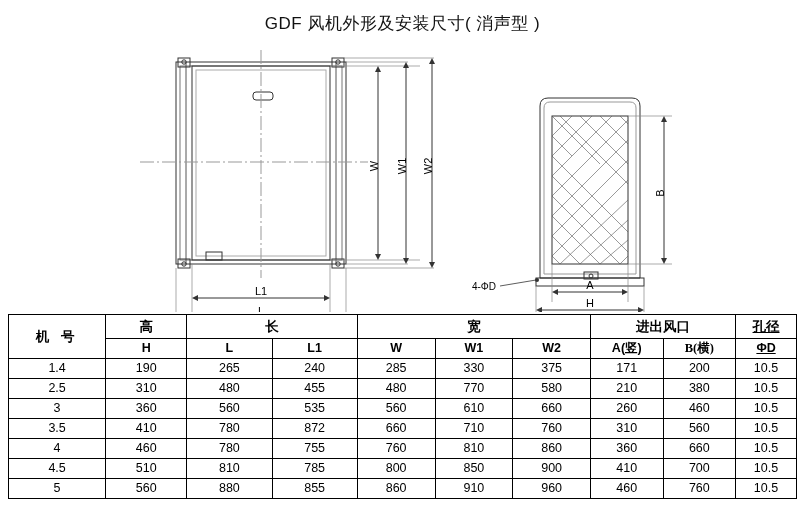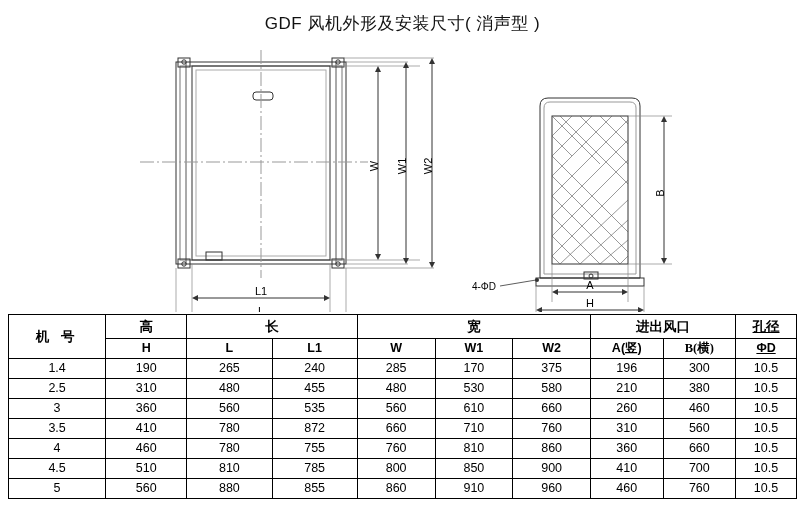--- a/index.html
+++ b/index.html
@@ -258,33 +258,33 @@
           <th class="col-d">ΦD</th>
         </tr>
       </thead>
       <tbody>
         <tr>
           <td>1.4</td>
           <td>190</td>
           <td>265</td>
           <td>240</td>
           <td>285</td>
-          <td>170</td>
+          <td>330</td>
           <td>375</td>
-          <td>196</td>
-          <td>300</td>
+          <td>171</td>
+          <td>200</td>
           <td>10.5</td>
         </tr>
         <tr>
           <td>2.5</td>
           <td>310</td>
           <td>480</td>
           <td>455</td>
           <td>480</td>
-          <td>530</td>
+          <td>770</td>
           <td>580</td>
           <td>210</td>
           <td>380</td>
           <td>10.5</td>
         </tr>
         <tr>
           <td>3</td>
           <td>360</td>
           <td>560</td>
           <td>535</td>

